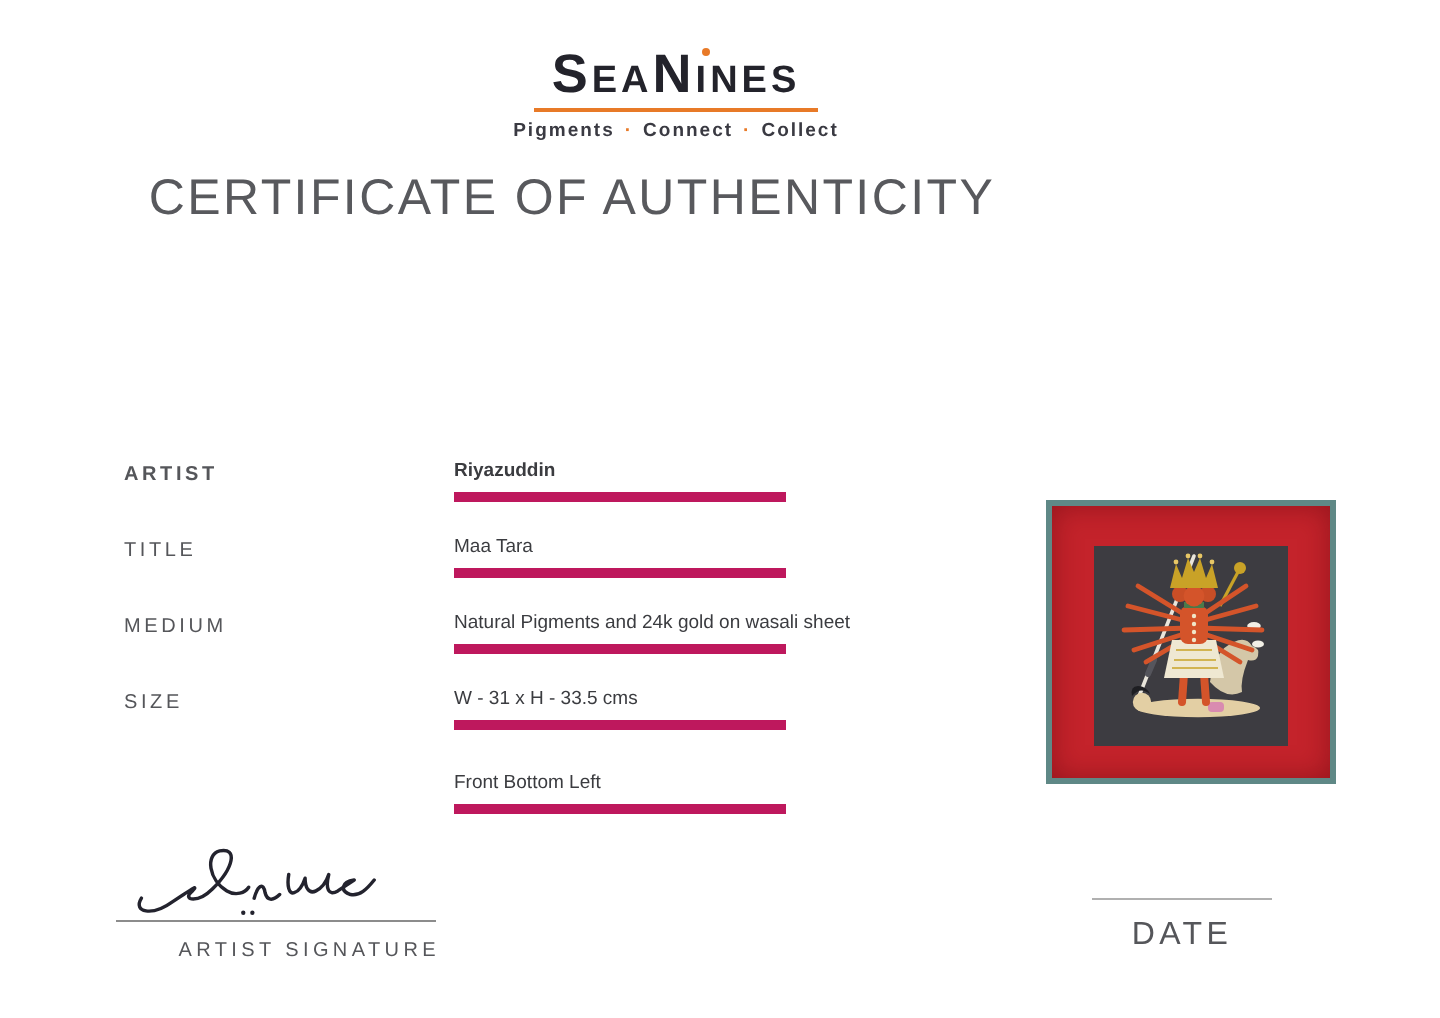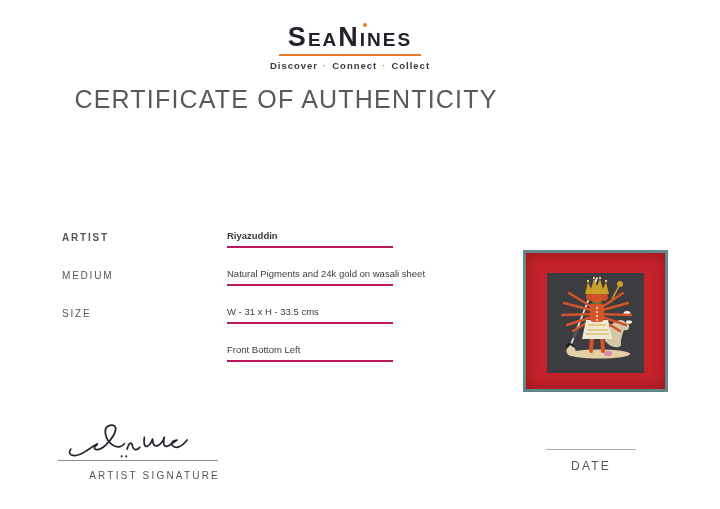--- a/index.html
+++ b/index.html
@@ -1,20 +1,20 @@
 <!DOCTYPE html>
 <html><head>
 <meta charset="utf-8">
 <style>
   html,body { margin:0; padding:0; background:#ffffff; }
   body { width:720px; height:509px; font-family:"Liberation Sans", sans-serif; }
   .page { position:relative; width:720px; height:509px; background:#ffffff; overflow:hidden; }
 
   
-  .logo { position:absolute; top:24px; left:0; width:676px; text-align:center;padding-left:12px; }
+  .logo { position:absolute; top:24px; left:0; width:676px; text-align:center; }
   .wordmark { font-size:0; color:#23232b; font-weight:bold; white-space:nowrap; }
   .wordmark .seg { display:inline-block; vertical-align:baseline; letter-spacing:2px;
                    text-transform:uppercase; line-height:1; }
   .wordmark .lg { font-size:27px; }
   .wordmark .sm { font-size:19px; }
   .wordmark .idot { position:relative; }
   .wordmark .idot::after { content:""; position:absolute; top:-7px; left:40%;
                    width:4px; height:4px; border-radius:50%; background:#e87a28; }
   .logo-rule { width:142px; height:2px; background:#e87a28; margin:3px auto 4px auto; }
   .tagline { font-size:9.5px; font-weight:bold; color:#3a3a42; letter-spacing:1px; }
@@ -32,60 +32,64 @@
   .fields { position:absolute; top:230px; left:62px; width:400px; height:200px; }
   .frow { position:absolute; left:0; width:400px; height:30px; }
   .frow:nth-of-type(1){ top:0;font-weight:bold; }
   .frow:nth-of-type(2){ top:38px; }
   .frow:nth-of-type(3){ top:76px; }
   .frow:nth-of-type(4){ top:114px; }
   .frow:nth-of-type(5){ top:156px; }
   .flabel { position:absolute; left:0; top:2px; font-size:10px; letter-spacing:1.8px;
             color:#55565a; white-space:nowrap; }
   .fvalue { position:absolute; left:165px; top:0; width:166px; font-size:9.5px;
-            color:#3b3c40; border-bottom:2px solid #be185d; padding-bottom:5px;
+            color:#3b3c40; border-bottom:5px solid #be185d; padding-bottom:5px;
             white-space:nowrap; overflow:visible; }
 
   
   .artwork { position:absolute; left:523px; top:250px; width:145px; height:142px;
              background:#c4232b; border:3px solid #5f8886; box-sizing:border-box;
              box-shadow: inset 0 0 14px rgba(110,10,16,0.55); }
   .panel { position:absolute; left:21px; top:20px; width:97px; height:100px;
            background:#3d3c41; }
   .panel svg { display:block; width:97px; height:100px; }
 
   
   .sigblock { position:absolute; left:56px; top:420px; width:164px; text-align:right; }
   .sigscrawl { display:block; margin:0 auto; }
   .sigline { width:160px; border-top:1px solid #8c8c8c; margin:0 auto; }
   .siglabel { margin-top:9px; font-size:10px; letter-spacing:2.2px; color:#55565a; }
 
   
   .dateblock { position:absolute; left:545px; top:449px; width:92px; text-align:center; }
   .dateline { width:90px; border-top:1px solid #b0b0b0; margin:0 auto; }
-  .datelabel { margin-top:9px; font-size:12px; letter-spacing:2.2px; color:#55565a; }
+  .datelabel { margin-top:9px; font-size:16px; letter-spacing:2.2px; color:#55565a; }
 </style>
 </head>
 <body>
 
 <div class="page">
 
   <div class="logo">
     <div class="wordmark"><span class="seg lg">S</span><span class="seg sm">ea</span><span class="seg lg">N</span><span class="seg sm idot">i</span><span class="seg sm">nes</span></div>
     <div class="logo-rule"></div>
-    <div class="tagline"><span>Discover</span><span class="sep">·</span><span>Connect</span><span class="sep">·</span><span>Collect</span></div>
+    <div class="tagline"><span>Pigments</span><span class="sep">·</span><span>Connect</span><span class="sep">·</span><span>Collect</span></div>
   </div>
 
   <div class="title">CERTIFICATE OF AUTHENTICITY</div>
 
 
   <div class="fields">
     <div class="frow">
       <div class="flabel">ARTIST</div>
       <div class="fvalue">Riyazuddin</div>
+    </div>
+    <div class="frow">
+      <div class="flabel">TITLE</div>
+      <div class="fvalue">Maa Tara</div>
     </div>
     <div class="frow">
       <div class="flabel">MEDIUM</div>
       <div class="fvalue">Natural Pigments and 24k gold on wasali sheet</div>
     </div>
     <div class="frow">
       <div class="flabel">SIZE</div>
       <div class="fvalue">W - 31 x H - 33.5 cms</div>
     </div>
     <div class="frow">

